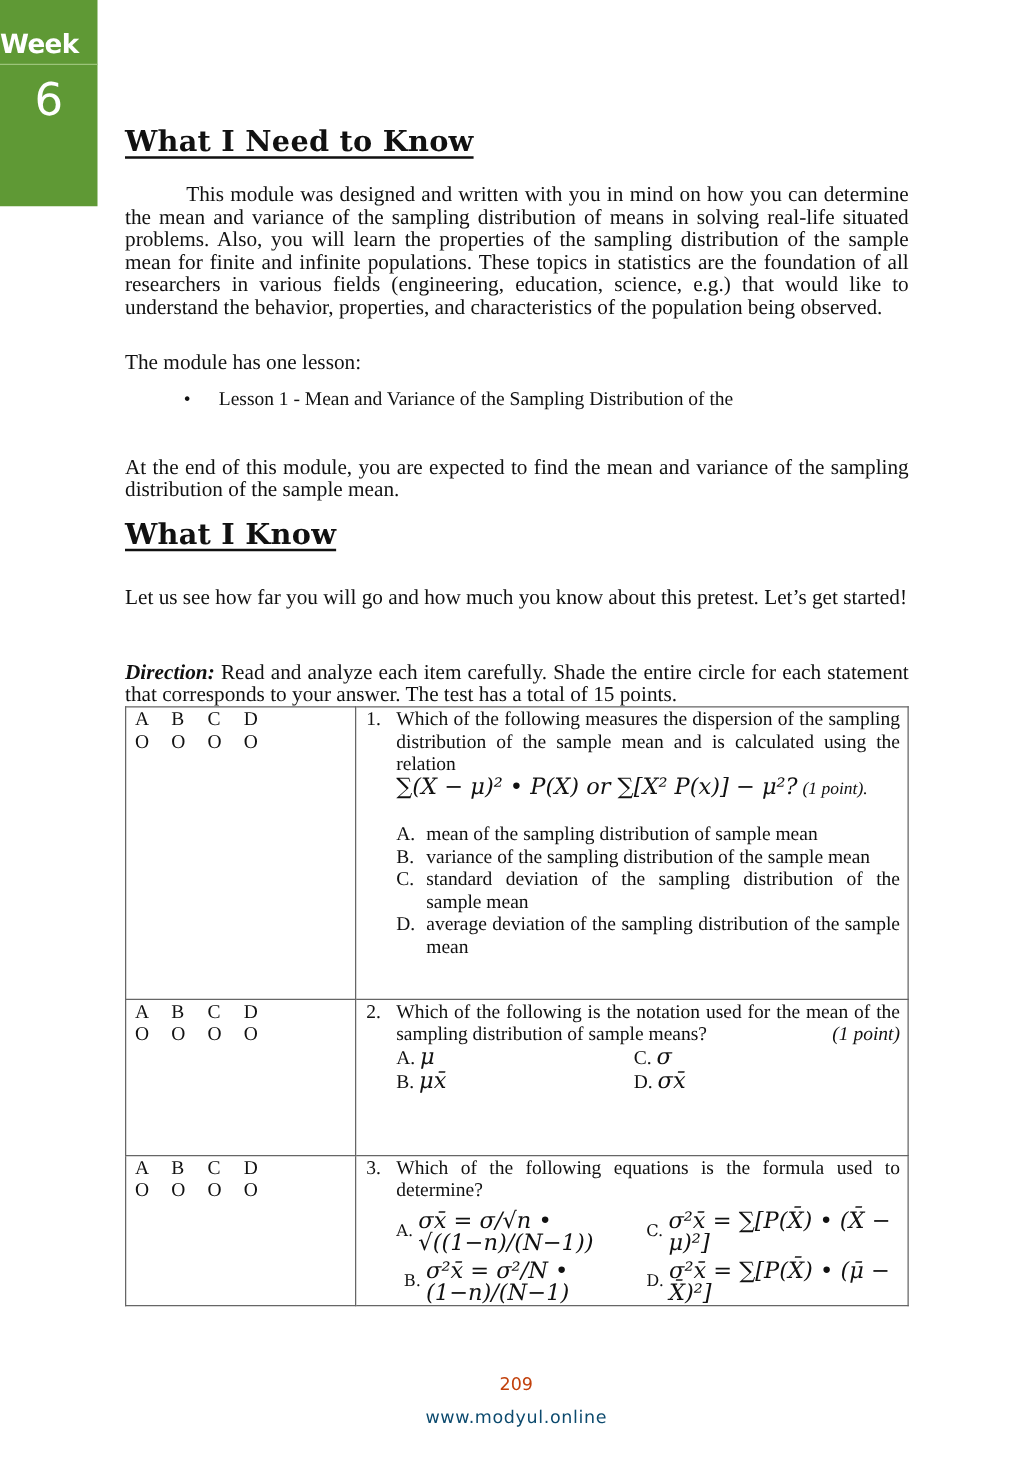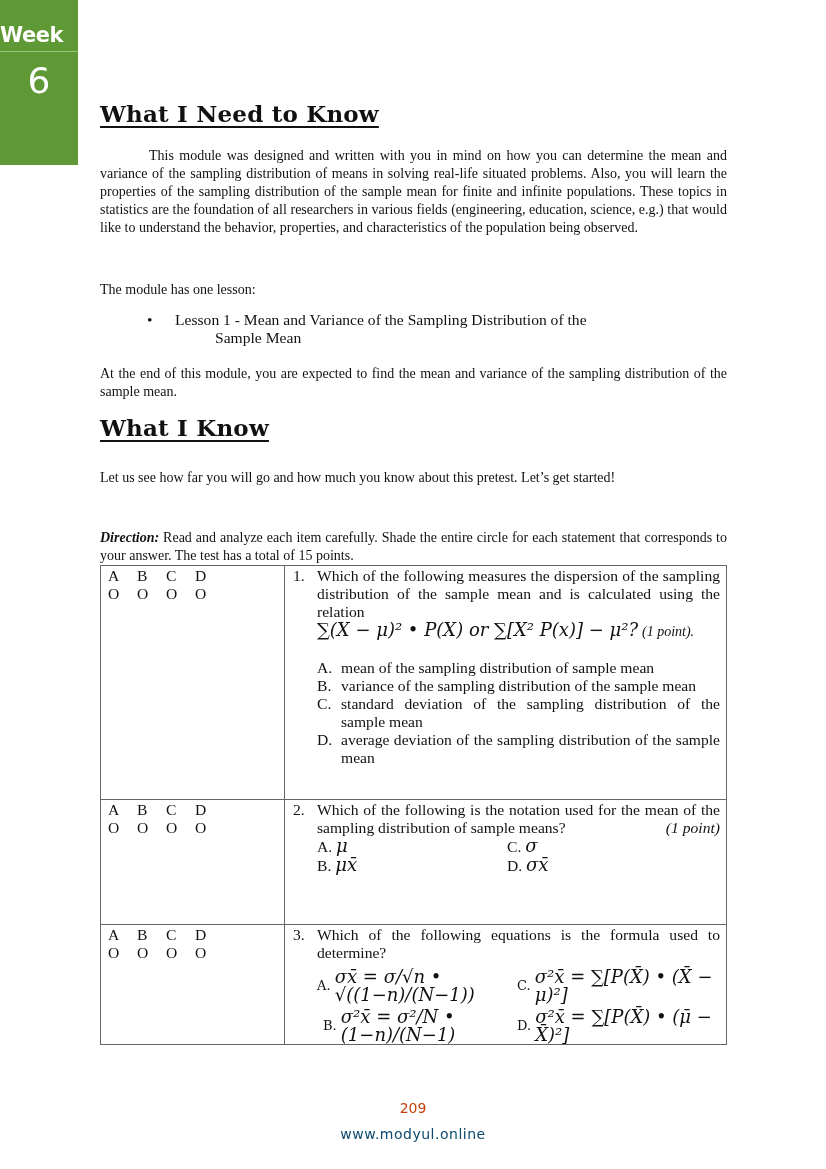--- a/index.html
+++ b/index.html
@@ -7,21 +7,21 @@
          font-family: "DejaVu Serif", "Liberation Serif", serif; color: #111; }
   .week-tab { position: absolute; left: 0; top: 0; width: 78px; height: 165px; background: #5f9935; }
   .week-label { position: absolute; left: 0; top: 0; width: 78px; height: 51px; text-align: left;
                 line-height: 70px; color: #fff; font-family: "DejaVu Sans", sans-serif; font-size: 21px; font-weight: bold; letter-spacing: -0.5px;}
   .week-divider { position: absolute; left: 0; top: 51px; width: 78px; height: 1px; background: #9cc47a; }
   .week-num { position: absolute; left: 0; top: 58px; width: 78px; text-align: center;
               color: #fff; font-family: "DejaVu Sans", sans-serif; font-size: 36px; line-height: 46px; }
   h1 { position: absolute; left: 100px; margin: 0; font-family: "DejaVu Serif", "Liberation Serif", serif;
        font-weight: bold; font-size: 23px; text-decoration: underline; text-decoration-thickness: 2px;
        text-underline-offset: 4px; letter-spacing: 0.2px; }
-  .para { position: absolute; left: 100px; width: 627px; font-family: "Liberation Serif", serif; font-size: 14px;
+  .para { position: absolute; left: 100px; width: 627px; font-family: "Liberation Serif", serif; font-size: 17px;
           line-height: 18px; text-align: justify; margin: 0; }
   .indent { text-indent: 49px; }
   .bullet-item { position: absolute; left: 147px; width: 560px; font-family: "Liberation Serif", serif;
                  font-size: 15.6px; line-height: 18px; }
   .bullet-dot { position: absolute; left: 0; top: 0; }
   .bullet-text { position: absolute; left: 28px; width: 520px; }
   .bullet-cont { padding-left: 40px; display: block; }
 
   table.quiz { position: absolute; left: 100px; top: 565px; width: 627px; border-collapse: collapse;
                font-family: "Liberation Serif", serif; font-size: 15.6px; line-height: 18px; }
@@ -57,21 +57,20 @@
   <div class="week-num">6</div>
 </div>
 
 <h1 style="top:100px;">What I Need to Know</h1>
 <p class="para indent" style="top:147px;">This module was designed and written with you in mind on how you can determine the mean and variance of the sampling distribution of means in solving real-life situated problems. Also, you will learn the properties of the sampling distribution of the sample mean for finite and infinite populations. These topics in statistics are the foundation of all researchers in various fields (engineering, education, science, e.g.) that would like to understand the behavior, properties, and characteristics of the population being observed.</p>
 <p class="para" style="top:281px;">The module has one lesson:</p>
 <div class="bullet-item" style="top:311px;">
   <span class="bullet-dot">•</span>
   <span class="bullet-text">
     <span>Lesson 1 - Mean and Variance of the Sampling Distribution of the</span>
-    <span class="bullet-cont">Sample Mean</span>
   </span>
 </div>
 <p class="para" style="top:365px;">At the end of this module, you are expected to find the mean and variance of the sampling distribution of the sample mean.</p>
 
 <h1 style="top:414px;">What I Know</h1>
 <p class="para" style="top:469px;">Let us see how far you will go and how much you know about this pretest. Let’s get started!</p>
 <p class="para" style="top:529px;"><span class="bolditalic">Direction:</span><span> Read and analyze each item carefully. Shade the entire circle for each statement that corresponds to your answer. The test has a total of 15 points.</span></p>
 
 <table class="quiz">
 

